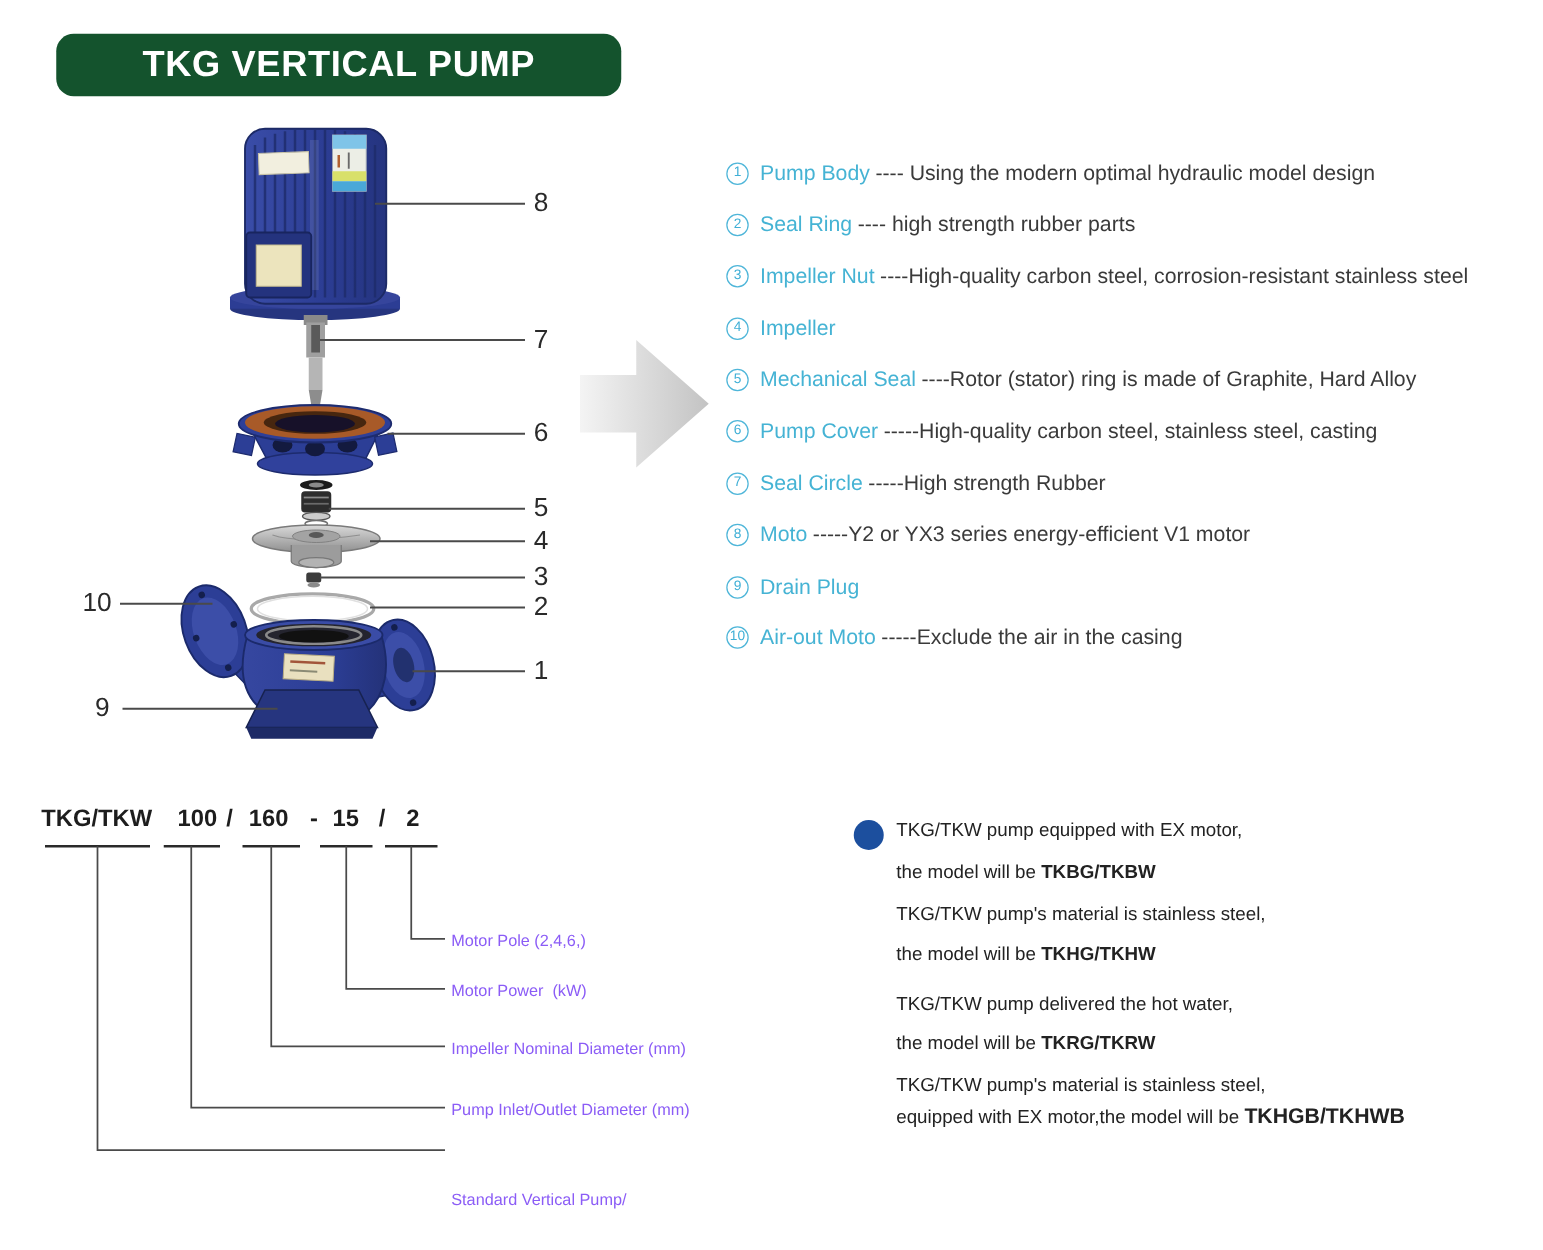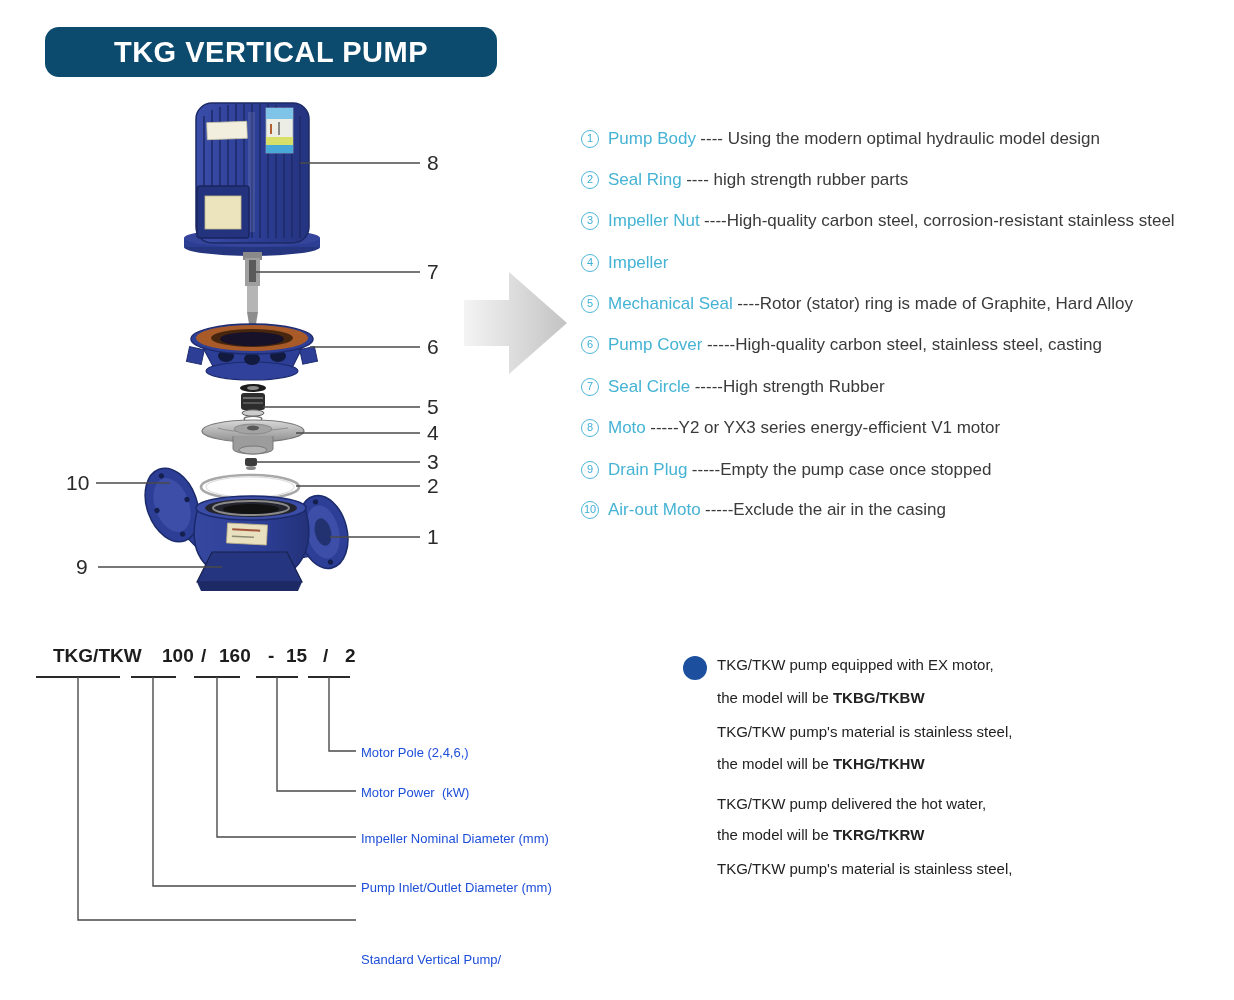--- a/index.html
+++ b/index.html
@@ -6,21 +6,21 @@
   html,body { background:#ffffff; }
   body { font-family:"Liberation Sans", sans-serif; }
   .page {
     position:relative; width:1234px; height:1000px; background:#ffffff;
     overflow:hidden; margin:0 auto;
   }
 
   
   .banner {
     position:absolute; left:45px; top:27px; width:452px; height:50px;
-    background:#0c4a6e; border-radius:14px;
+    background:#14532d; border-radius:14px;
     display:flex; align-items:center; justify-content:center;
   }
   .banner-text {
     color:#ffffff; font-size:29px; font-weight:bold; letter-spacing:0.5px;
   }
 
   
   #diagram-svg { position:absolute; left:0; top:0; width:1234px; height:1000px; }
 
   
@@ -37,24 +37,23 @@
     flex:0 0 auto; width:18px; height:18px; border:1.4px solid #4fb6d9; border-radius:50%;
     color:#3fafd6; font-size:11px; line-height:15.5px; text-align:center; margin-right:9px;
   }
   .pname { color:#45b3d4; font-size:17px; }
   .pdesc { color:#3a3a3a; font-size:17px; }
 
   
   .seg {
     position:absolute; top:645px; font-size:19px; font-weight:bold; color:#1d1d1d;
     white-space:pre;
-    margin-left:20px;
   }
   .branch-label {
-    position:absolute; font-size:13px; color:#1d4ed8; white-space:pre; line-height:19px;
+    position:absolute; font-size:13px; color:#8b5cf6; white-space:pre; line-height:19px;
   }
 
   
   .note-bullet {
     position:absolute; left:683px; top:656px; width:24px; height:24px;
     border-radius:50%; background:#1c4f9e;
   }
   .note-line {
     position:absolute; left:717px; font-size:15px; color:#222222; white-space:pre;
   }
@@ -289,21 +288,21 @@
   <div class="part-row" style="top:376px;">
     <span class="circ">7</span>
     <span class="pname">Seal Circle</span>&nbsp;<span class="pdesc">-----High strength Rubber</span>
   </div>
   <div class="part-row" style="top:417px;">
     <span class="circ">8</span>
     <span class="pname">Moto</span>&nbsp;<span class="pdesc">-----Y2 or YX3 series energy-efficient V1 motor</span>
   </div>
   <div class="part-row" style="top:459px;">
     <span class="circ">9</span>
-    <span class="pname">Drain Plug</span>&nbsp;<span class="pdesc">-----Empty the pump case once stopped</span>
+    <span class="pname">Drain Plug</span>&nbsp;
   </div>
   <div class="part-row" style="top:499px;">
     <span class="circ">10</span>
     <span class="pname">Air-out Moto</span>&nbsp;<span class="pdesc">-----Exclude the air in the casing</span>
   </div>
 
   <span class="seg" style="left:33px;">TKG/TKW</span>
   <span class="seg" style="left:142px;">100</span>
   <span class="seg" style="left:181px;">/</span>
   <span class="seg" style="left:199px;">160</span>
@@ -322,14 +321,15 @@
   </div>
 
   <div class="note-bullet"></div>
   <div class="note-line" style="top:656px;">TKG/TKW pump equipped with EX motor,</div>
   <div class="note-line" style="top:689px;"><span>the model will be </span><span class="note-model">TKBG/TKBW</span></div>
   <div class="note-line" style="top:723px;">TKG/TKW pump's material is stainless steel,</div>
   <div class="note-line" style="top:755px;"><span>the model will be </span><span class="note-model">TKHG/TKHW</span></div>
   <div class="note-line" style="top:795px;">TKG/TKW pump delivered the hot water,</div>
   <div class="note-line" style="top:826px;"><span>the model will be </span><span class="note-model">TKRG/TKRW</span></div>
   <div class="note-line" style="top:860px;">TKG/TKW pump's material is stainless steel,</div>
+  <div class="note-line" style="top:883px;"><span>equipped with EX motor,the model will be </span><span class="note-model-big">TKHGB/TKHWB</span></div>
 
 </div>
 
 </body></html>

